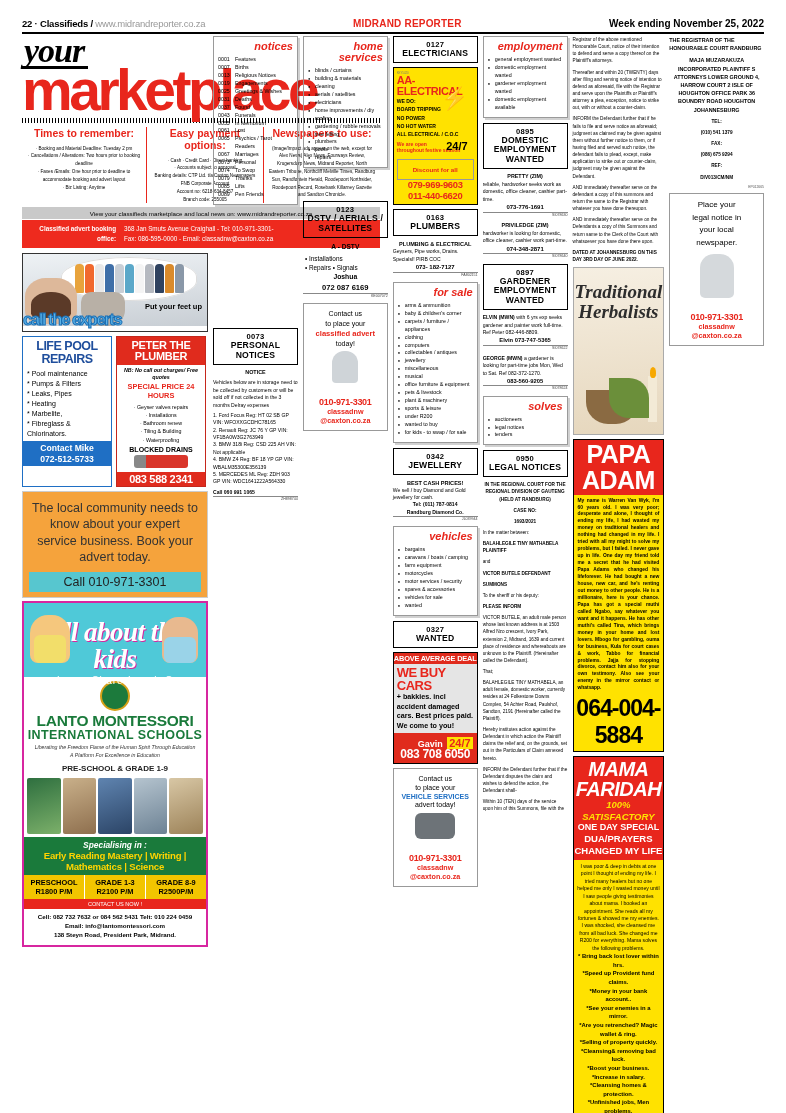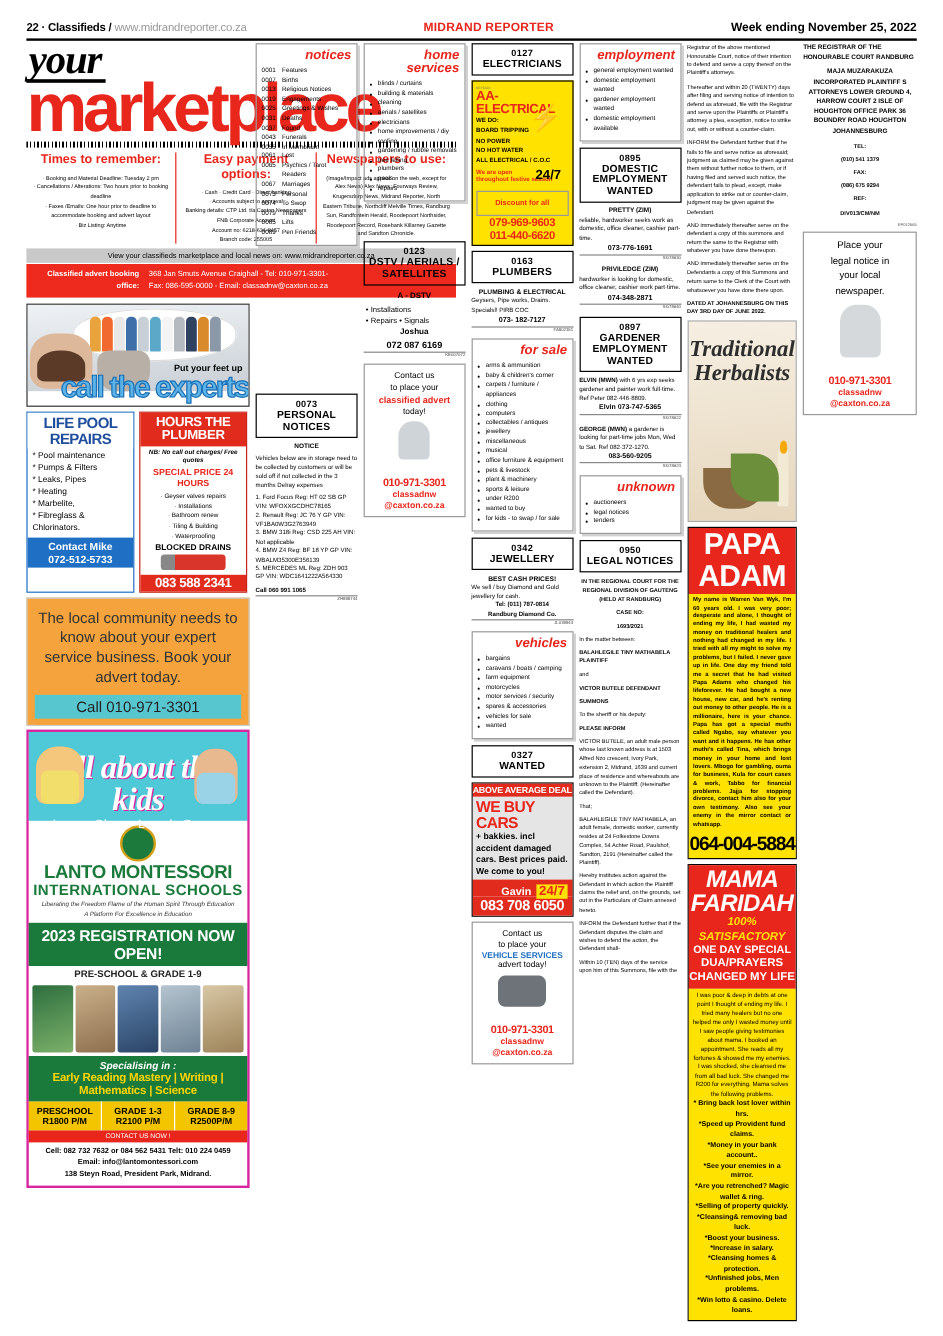--- a/index.html
+++ b/index.html
@@ -94,21 +94,21 @@
   .cloud .p { width:9px; height:29px; border-radius:4px 4px 1px 1px; }
   .bub1 { position:absolute; left:28px; top:30px; width:6px;height:6px;background:#fff;border-radius:50%;}
   .bub2 { position:absolute; left:20px; top:38px; width:4px;height:4px;background:#fff;border-radius:50%;}
   .man { position:absolute; left:2px; top:24px; width:52px;height:46px;background:#ddb89a;
          border-radius:40% 40% 28% 28%;}
   .man:after{content:"";position:absolute;left:6px;top:14px;width:40px;height:26px;background:#5b3a28;
              border-radius:48% 48% 18% 18%;}
   .feet { position:absolute; left:58px; top:38px; width:44px; height:34px; background:#b8b0a6;
           border-radius:10px 10px 16px 16px; }
   .exp-tag { position:absolute; right:5px; bottom:15px; font-size:7.5px; font-weight:600;}
-  .exp-call { text-align:right; font-size:25px; font-weight:bold; color:#5bb3e8;
+  .exp-call { text-align:left; font-size:17px; font-weight:bold; color:#5bb3e8;
               -webkit-text-stroke:1px #1a6fb5; letter-spacing:-1.6px; line-height:0.9; margin-top:-14px;
               padding-bottom:4px; position:relative; z-index:3;}
 
   .pool-ad { border:1.5px solid #1f6fc4; background:#fff; padding:0; width:90px; }
   .pool-ad .hd { background:#fff; color:#1f4e9c; font-weight:bold; font-size:12.5px; text-align:center;
                  line-height:1.0; padding:3px 0 2px; letter-spacing:-0.5px;}
   .pool-ad ul { padding:2px 4px; }
   .pool-ad li { list-style:none; font-size:7px; line-height:1.42; font-weight:500;}
   .pool-ad .ctc { background:#1f6fc4; color:#fff; font-weight:bold; font-size:8.6px;
                   text-align:center; line-height:1.25; padding:2px 0;}
@@ -130,21 +130,21 @@
   .orange-ad .t { font-size:12.5px; line-height:1.32; color:#333; }
   .orange-ad .call { background:#57c6cf; color:#222; font-size:12.5px; padding:3px 0; margin-top:6px;}
   .orange-ad .foot { height:5px; background:#f5a33c; }
 
   
   .kids { border:2px solid #d726a0; margin-top:3px; }
   .kids .top { background:#4fc9d8; padding:2px 0 5px; position:relative; height:74px;}
   .kids .tt { font-family:"Liberation Serif",serif; font-style:italic; font-weight:bold;
               font-size:27px; color:#fff; text-align:center; letter-spacing:-0.5px; line-height:1;
               padding-top:14px; text-shadow:1px 1px 0 #d726a0;}
-  .kids .st { text-align:left; color:#fff; font-size:10px; letter-spacing:1px; margin-top:2px;margin-left:20px;}
+  .kids .st { text-align:center; color:#fff; font-size:10px; letter-spacing:1px; margin-top:2px;margin-left:20px;}
   .kids .kidimg{position:absolute;left:6px;top:12px;width:40px;height:48px;background:#f5c77d;
     border-radius:18px 18px 8px 8px;}
   .kids .kidimg:after{content:"";position:absolute;left:4px;top:20px;width:32px;height:28px;
     background:#f2de6a;border-radius:6px;}
   .kids .kidimg2{position:absolute;right:8px;top:14px;width:36px;height:46px;background:#e8b98f;
     border-radius:16px 16px 8px 8px;}
   .kids .kidimg2:after{content:"";position:absolute;left:2px;top:20px;width:32px;height:26px;
     background:#9ad3e8;border-radius:6px;}
   .lanto { background:#fff; text-align:center; padding:4px 0 2px; }
   .lanto .logo { width:30px;height:30px;border-radius:50%;background:#1c7a3c;margin:0 auto 2px;
@@ -181,21 +181,21 @@
   .legaltext p { margin-bottom:4px; }
   .legaltext .b { font-weight:bold; }
   .legaltext .c { text-align:center; }
 
   
   .papa { border:1px solid #000; margin-bottom:4px; }
   .papa .hd { background:#e8261c; color:#fff; font-weight:bold; font-size:25px; text-align:center;
               letter-spacing:-0.5px; line-height:1.05; padding:1px 0;}
   .papa .bd { background:#ffe200; padding:3px 4px; font-size:4.9px; line-height:1.42;
               text-align:justify; font-weight:bold;}
-  .papa .ph { background:#ffe200; color:#000; font-weight:bold; font-size:16px; text-align:center;
+  .papa .ph { background:#ffe200; color:#000; font-weight:bold; font-size:23px; text-align:center;
               letter-spacing:-1px; padding-bottom:2px;}
   .mama { border:1px solid #000; margin-bottom:4px; }
   .mama .hd { background:#e8261c; color:#fff; text-align:center; padding:2px 0 3px;}
   .mama .n { font-style:italic; font-weight:bold; font-size:20px; letter-spacing:-0.5px; line-height:1;}
   .mama .s1 { font-style:italic; font-weight:bold; font-size:9.5px; color:#ffe200; line-height:1.2;}
   .mama .s2 { font-weight:bold; font-size:9px; line-height:1.25;}
   .mama .s3 { font-weight:bold; font-size:9.5px; line-height:1.25;}
   .mama .bd { background:#ffe200; padding:3px 3px; text-align:center; font-size:5.1px; line-height:1.46;}
   .mama .bd .bl { font-weight:bold; font-size:5.9px; }
   .disc { border:1px solid #999; padding:5px 6px; text-align:center; font-size:5.2px; line-height:1.5;}
@@ -304,21 +304,21 @@
             <li>* Marbelite,</li>
             <li>* Fibreglass &amp; Chlorinators.</li>
           </ul>
           <div class="ctc">
             <div>Contact Mike</div>
             <div>072-512-5733</div>
           </div>
         </div>
 
         <div class="plum-ad">
-          <div class="hd">HOURS THE PLUMBER</div>
+          <div class="hd">PETER THE PLUMBER</div>
           <div class="bd">
             <div class="nb">NB: No call out charges/ Free quotes</div>
             <div class="sp">SPECIAL PRICE 24 HOURS</div>
             <div class="li">· Geyser valves repairs</div>
             <div class="li">· Installations</div>
             <div class="li">· Bathroom renew</div>
             <div class="li">· Tiling &amp; Building</div>
             <div class="li">· Waterproofing</div>
             <div class="bdn">BLOCKED DRAINS</div>
             <div class="wrench"></div>
@@ -340,21 +340,20 @@
           <div class="tt">All about the kids</div>
           <div class="st">Learn·Share·Laugh·Grow</div>
         </div>
         <div class="lanto">
           <div class="logo"></div>
           <div class="n1">LANTO MONTESSORI</div>
           <div class="n2">INTERNATIONAL SCHOOLS</div>
           <div class="sub" style="white-space:pre-line">Liberating the Freedom Flame of the Human Spirit Through Education
 A Platform For Excellence in Education</div>
         </div>
-        <div class="reg">2023 REGISTRATION NOW OPEN!</div>
         <div class="reg2">PRE-SCHOOL &amp; GRADE 1-9</div>
         <div class="photostrip">
           <div style="background:linear-gradient(160deg,#2e6f3f,#7cb06a)"></div>
           <div style="background:linear-gradient(160deg,#c9b08a,#8e6f4e)"></div>
           <div style="background:linear-gradient(160deg,#5f84b0,#2b4466)"></div>
           <div style="background:linear-gradient(160deg,#b5c4cf,#6d8294)"></div>
           <div style="background:linear-gradient(160deg,#d8c7a5,#9c8258)"></div>
         </div>
         <div class="specialising">
           <div class="a">Specialising in :</div>
@@ -665,21 +664,21 @@
         <div class="ref">SI078622</div>
       </div>
       <div class="adtext">
         <span class="b">GEORGE (MWN)</span>
         <span>a gardener is looking for part-time jobs Mon, Wed to Sat. Ref 082-372-1270.</span>
         <div class="b c" style="font-size:5.8px">083-560-9205</div>
         <div class="ref">SI078624</div>
       </div>
 
       <div class="idxbox">
-        <div class="ttl">unknown</div>
+        <div class="ttl">solves</div>
         <ul class="idxlist">
           <li>auctioneers</li>
           <li>legal notices</li>
           <li>tenders</li>
         </ul>
       </div>
 
       <div class="catbox">
         <div class="num">0950</div>
         <div class="nm">LEGAL NOTICES</div>

